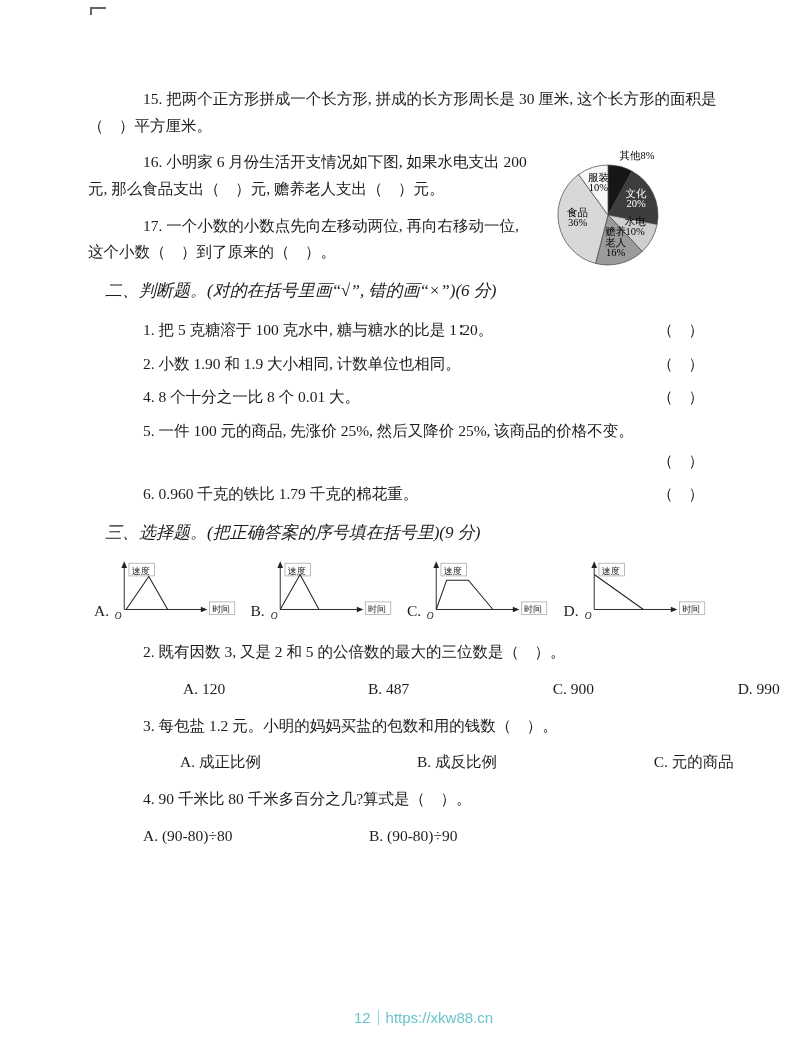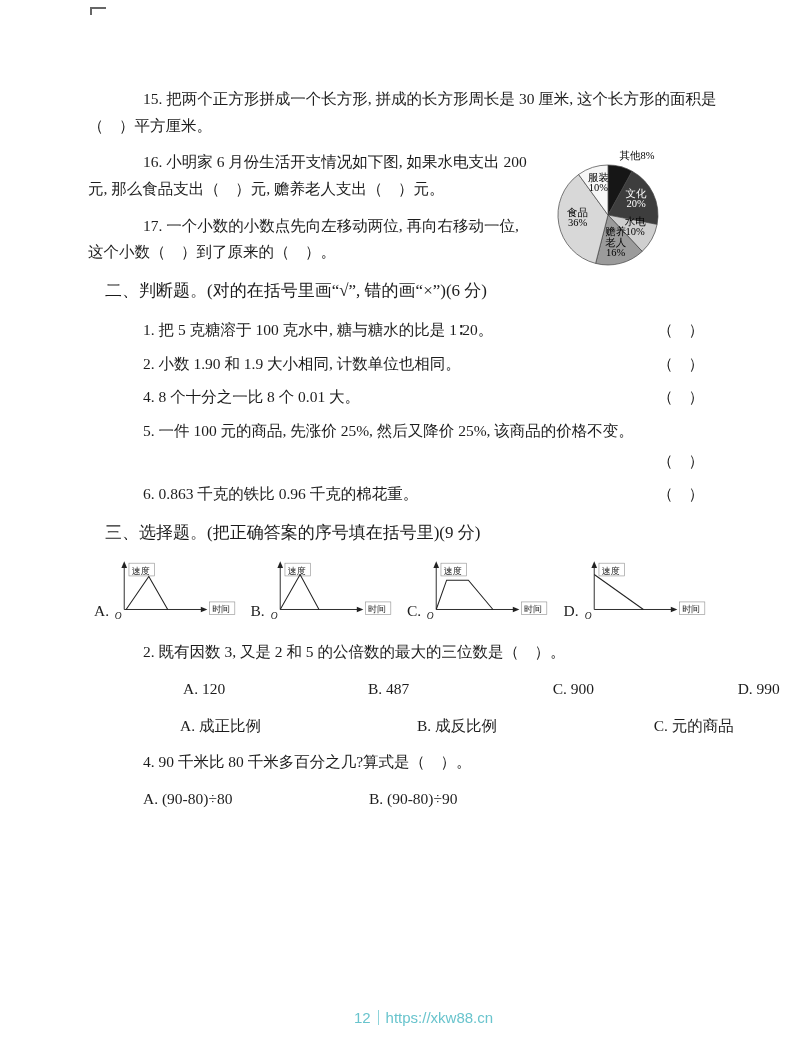--- a/index.html
+++ b/index.html
@@ -17,21 +17,21 @@
     width: 16px; height: 8px;
     border-top: 2px solid #666; border-left: 2px solid #666;
   }
   .content {
     position: absolute; left: 88px; top: 86px; width: 632px;
     font-size: 15.5px; line-height: 1.72;
   }
   .q { text-indent: 55px; margin: 0 0 10px 0; }
   .section-heading {
     font-size: 17px; font-weight: normal;
-    margin: 10px 0 12px 17px; text-indent: 0;
+    margin: 10px 0 12px 17px; text-indent: 0; font-style: italic;
   }
   .judge-item { position: relative; text-indent: 55px; margin: 0 0 7px 0; padding-right: 70px; }
   .judge-item .bracket { position: absolute; right: 16px; top: 0; text-indent: 0; }
   .bracket-line { text-align: right; padding-right: 16px; margin: -4px 0 7px 0; }
   .opts { padding-left: 55px; margin: 0 0 10px 0; white-space: nowrap; }
   .opts span { display: inline-block; }
   .opts-q2 span { width: 141px; margin-left: 40px; }
   .opts-q3 span { width: 196px; margin-left: 37px; }
   .opts-q4 span { width: 222px; }
   .opts span:last-child { width: auto; }
@@ -88,21 +88,21 @@
   </div>
   <div class="judge-item">
     <span>4. 8 个十分之一比 8 个 0.01 大。</span>
     <span class="bracket">（　）</span>
   </div>
   <div class="judge-item">
     <span>5. 一件 100 元的商品, 先涨价 25%, 然后又降价 25%, 该商品的价格不变。</span>
   </div>
   <div class="bracket-line">（　）</div>
   <div class="judge-item">
-    <span>6. 0.863 千克的铁比 0.96 千克的棉花重。</span>
+    <span>6. 0.960 千克的铁比 1.79 千克的棉花重。</span>
     <span class="bracket">（　）</span>
   </div>
 
   <h2 class="section-heading">三、选择题。(把正确答案的序号填在括号里)(9 分)</h2>
 
 
   <div class="graphs-row">
     <div class="graph-block">
       <span class="graph-label">A.</span>
       <svg class="motion-graph" width="138" height="66" viewBox="0 0 146 67" xmlns="http://www.w3.org/2000/svg">
@@ -166,20 +166,21 @@
   </div>
 
   <p class="q">2. 既有因数 3, 又是 2 和 5 的公倍数的最大的三位数是（　）。</p>
   <div class="opts opts-q2">
     <span>A. 120</span>
     <span>B. 487</span>
     <span>C. 900</span>
     <span>D. 990</span>
   </div>
 
+  <p class="q">3. 每包盐 1.2 元。小明的妈妈买盐的包数和用的钱数（　）。</p>
   <div class="opts opts-q3">
     <span>A. 成正比例</span>
     <span>B. 成反比例</span>
     <span>C. 元的商品</span>
   </div>
 
   <p class="q">4. 90 千米比 80 千米多百分之几?算式是（　）。</p>
   <div class="opts opts-q4">
     <span>A. (90-80)÷80</span>
     <span>B. (90-80)÷90</span>

